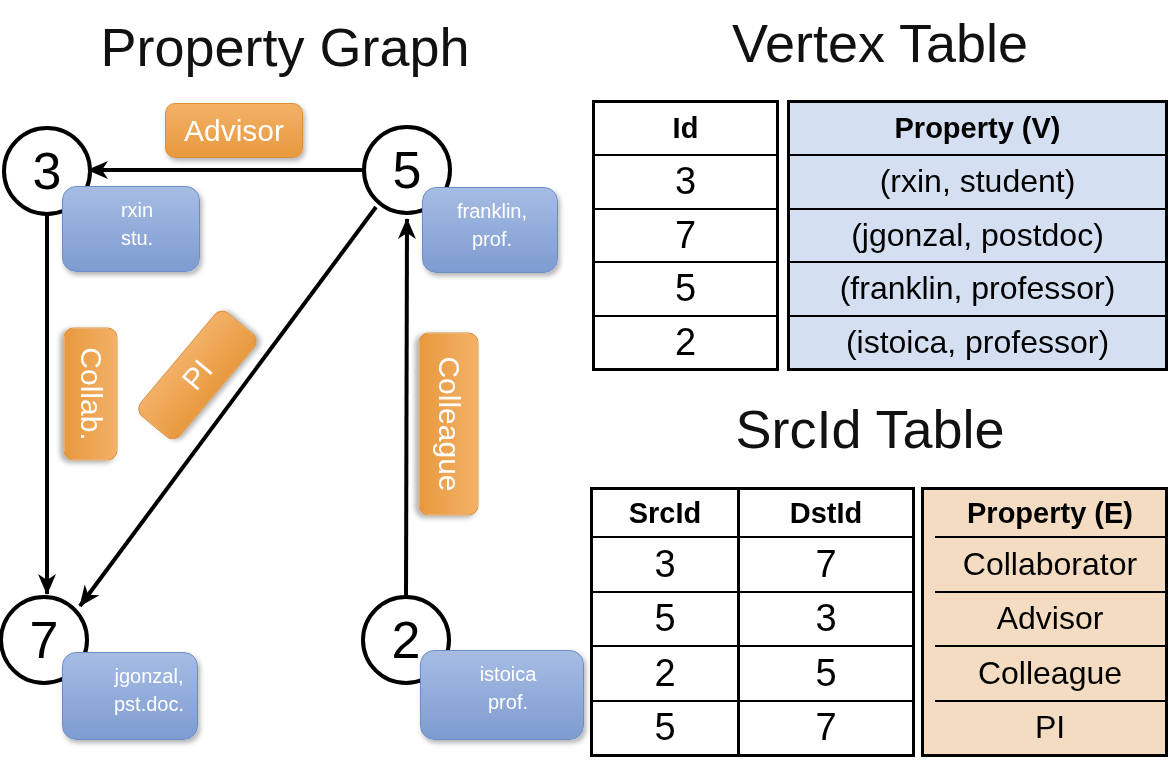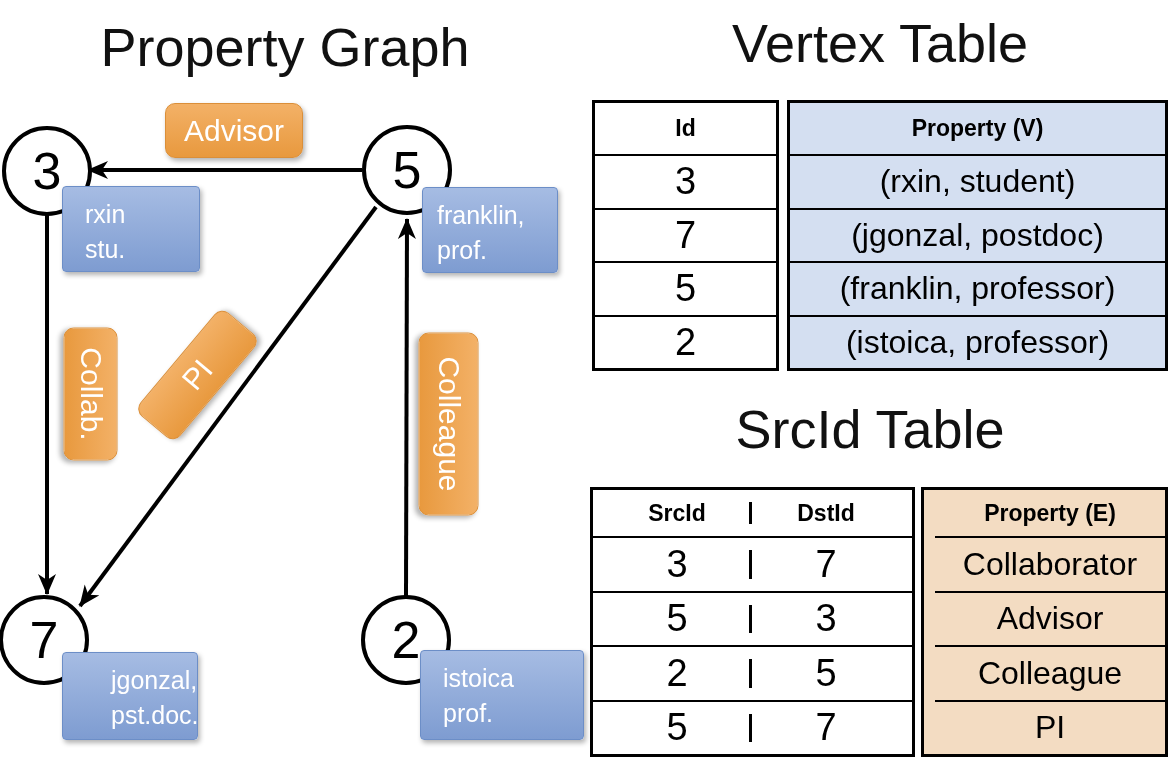--- a/index.html
+++ b/index.html
@@ -26,23 +26,24 @@
   .edge-label {
     position:absolute; z-index:2; box-sizing:border-box;
     background:linear-gradient(180deg, var(--edge-label-fill-top,#F3B167) 0%, var(--edge-label-fill-bottom,#E8993E) 100%);
     border:1.5px solid #DB8F39; border-radius:10px;
     display:flex; align-items:center; justify-content:center;
     color:#fff; font-size:30px; box-shadow:2px 3px 5px rgba(0,0,0,0.30);
   }
   .node-prop {
     position:absolute; z-index:4; box-sizing:border-box;
     background:linear-gradient(180deg, var(--vertex-property-fill-top,#A6BCE3) 0%, var(--vertex-property-fill-bottom,#7E9CD1) 100%);
-    border:1.5px solid #6C8EC7; border-radius:4px;
-    color:#fff; font-size:25px; line-height:1.38; padding:10px 10px 6px 22px;
+    border:1.5px solid #6C8EC7; border-radius:14px;
+    color:#fff; font-size:20px; line-height:1.38; padding:10px 10px 6px 22px;
     box-shadow:2px 3px 5px rgba(0,0,0,0.30);
+    text-align:center;
   }
   #label-advisor   { left:165px;   top:103px;   width:138px; height:55px; }
   #label-collab    { left:23.5px;  top:366.5px; width:133px; height:54px; transform:rotate(90deg); }
   #label-pi        { left:129.5px; top:349px;   width:135px; height:52px; transform:rotate(-50deg); }
   #label-colleague { left:356.5px; top:393.5px; width:183px; height:60px; transform:rotate(90deg); }
 
   #node-3 { left:2px;   top:126px; }
   #node-5 { left:362px; top:125px; }
   #node-7 { left:-1px;  top:595px; }
   #node-2 { left:361px; top:595px; }
@@ -56,34 +57,34 @@
   .tblock {
     position:absolute; box-sizing:border-box; border:3px solid #000;
     display:flex; flex-direction:column; background:#fff;
   }
   .trow {
     box-sizing:border-box; border-top:2.5px solid #000;
     display:flex; align-items:center; justify-content:center;
     white-space:nowrap;
   }
   .trow:first-child { border-top:none; }
-  .hdr { font-weight:bold; font-size:23px; }
+  .hdr { font-weight:bold; font-size:29px; }
   .cell-num  { font-size:38px; font-weight:300; }
   .cell-text { font-size:32px; font-weight:300; }
 
   #vt-id   { left:592px; top:100px; width:187px; height:271px; }
   #vt-prop { left:787px; top:100px; width:381px; height:271px; background:var(--vertex-table-cell-fill,#D4DFF1); }
   #vt-id .trow, #vt-prop .trow { height:53.5px; }
   #vt-id .trow:first-child, #vt-prop .trow:first-child { height:51px; }
 
   #et-ids  { left:590px; top:487px; width:325px; height:270px; }
   #et-prop { left:921px; top:487px; width:247px; height:270px; background:var(--edge-table-cell-fill,#F3DCC2);padding-left:11px; }
   #et-ids .trow, #et-prop .trow { height:54.5px; }
   #et-ids .trow:first-child, #et-prop .trow:first-child { height:46px; }
-  .et-split { justify-content:flex-start; padding:12px; }
+  .et-split { justify-content:flex-start; padding:0; }
   .et-src, .et-dst {
     box-sizing:border-box; height:100%;
     display:flex; align-items:center; justify-content:center;
   }
   .et-src { width:147px; border-right:3px solid #000; }
   .et-dst { flex:1; }
 </style>
 </head>
 <body>
 

